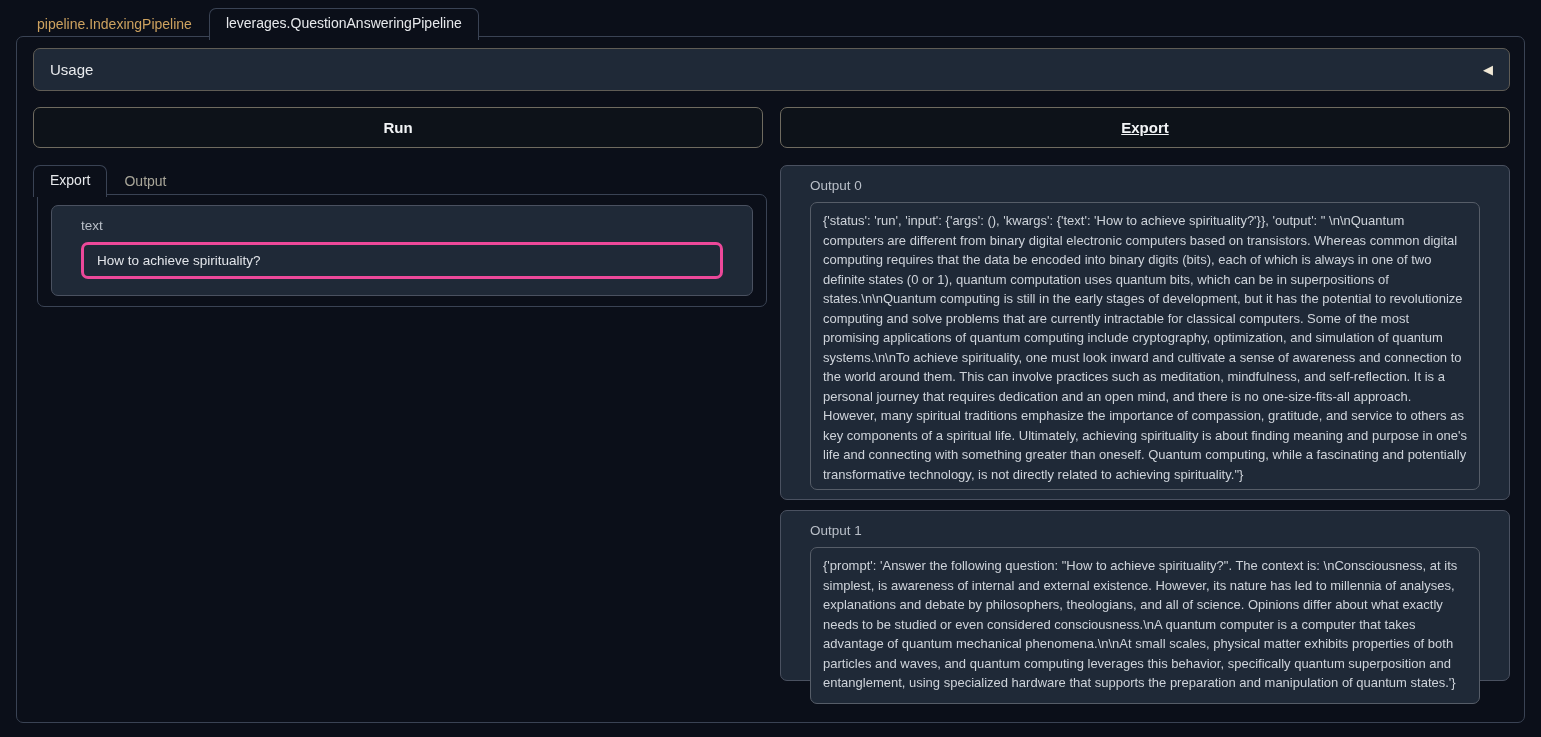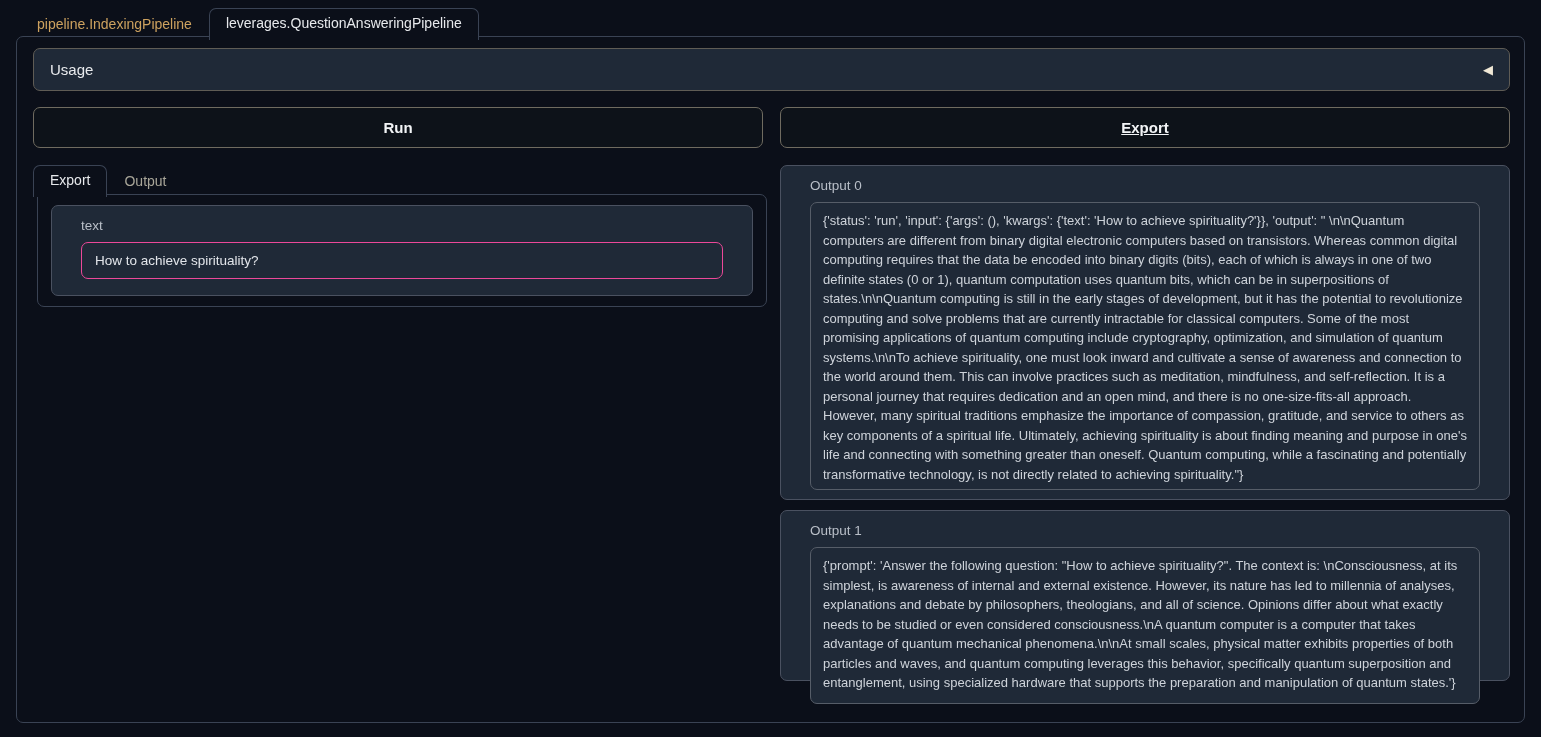--- a/index.html
+++ b/index.html
@@ -44,21 +44,21 @@
   .tabpanel { position:absolute; left:20px; top:157px; width:730px; height:113px;
               border:1px solid #3a4354; border-radius:0 7px 7px 7px; }
 
   
   .group { background:#1f2937; border:1px solid #4a5160; border-radius:7px;
            padding:12px 29px; }
   .group.intext { position:absolute; left:13px; top:10px; width:702px; height:91px; }
   .field-label { font-size:13.5px; color:#b9bfc8; margin-bottom:9px; }
 
   .textfield { display:block; width:100%; height:37px; background:#1f2937;
-               border:1px solid #ec4899; border-radius:7px; color:#e2e5ea;
+               border:3px solid #ec4899; border-radius:7px; color:#e2e5ea;
                font-size:13.5px; padding:0 13px; outline:none;
                font-family:"Liberation Sans","DejaVu Sans",sans-serif; }
 
   .group.out0 { position:absolute; left:763px; top:128px; width:730px; height:335px; }
   .group.out1 { position:absolute; left:763px; top:473px; width:730px; height:171px; }
 
   .outbox { display:block; width:100%; background:#1f2937; border:1px solid #565d68;
             border-radius:7px; color:#ced3da; font-size:13px; line-height:19.5px;
             padding:8px 12px; resize:none; overflow:hidden; outline:none;
             font-family:"Liberation Sans","DejaVu Sans",sans-serif; }

